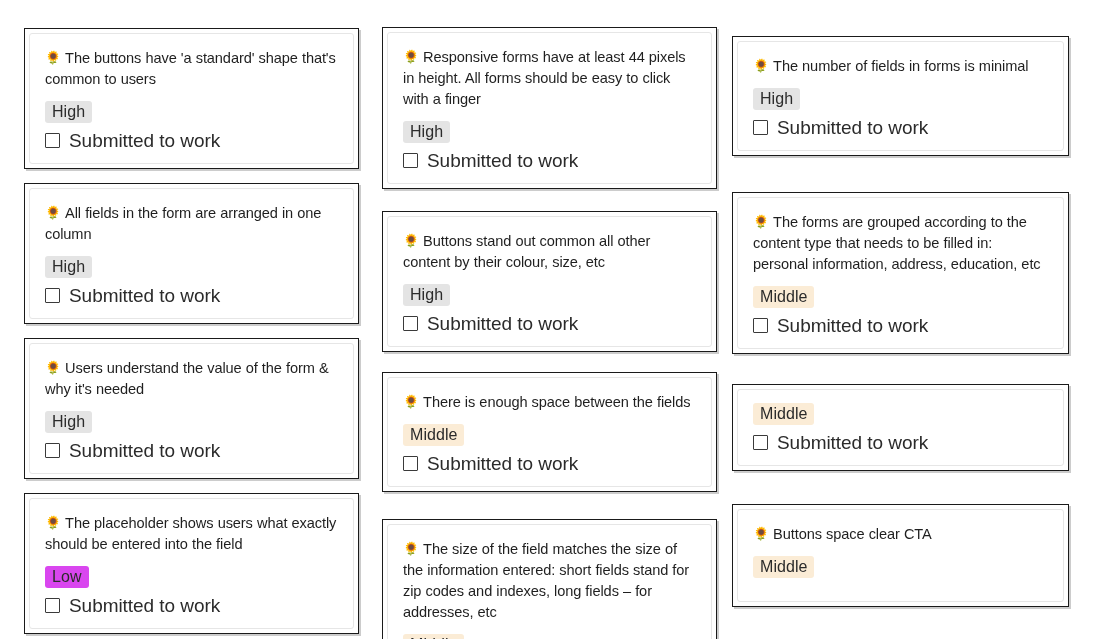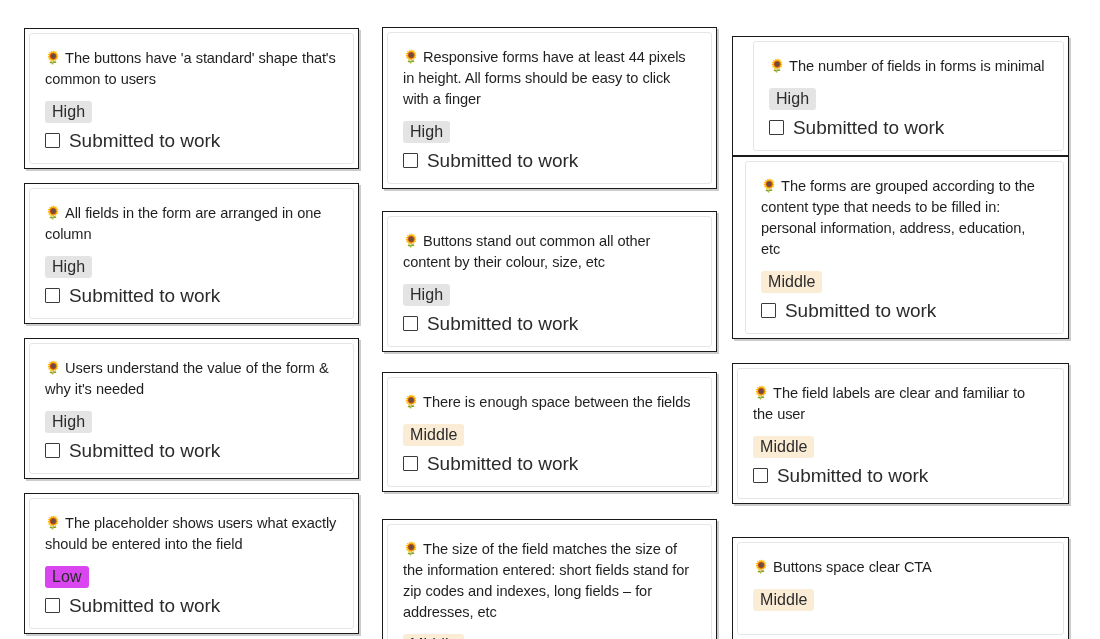--- a/index.html
+++ b/index.html
@@ -147,34 +147,34 @@
         <div class="card-inner"><div class="card-title"><span class="title-icon">🌻</span><span>There is enough space between the fields</span></div><div class="badge badge-middle">Middle</div><div class="check-row">
             <span class="checkbox"></span>
             <span class="check-label">Submitted to work</span>
           </div></div>
       </div>
       <div class="card">
         <div class="card-inner"><div class="card-title"><span class="title-icon">🌻</span><span>The size of the field matches the size of the information entered: short fields stand for zip codes and indexes, long fields – for addresses, etc</span></div><div class="badge badge-middle">Middle</div></div>
       </div>
     </div>
   <div class="column column-right" style="top: 36px;">
-      <div class="card" style=" padding-left: 16px;">
+      <div class="card" style="margin-bottom: 36px;">
         <div class="card-inner"><div class="card-title"><span class="title-icon">🌻</span><span>The number of fields in forms is minimal</span></div><div class="badge badge-high">High</div><div class="check-row">
             <span class="checkbox"></span>
             <span class="check-label">Submitted to work</span>
           </div></div>
       </div>
-      <div class="card" style="margin-bottom: 24px; padding-left: 8px;">
+      <div class="card" style="margin-bottom: 30px;">
         <div class="card-inner"><div class="card-title"><span class="title-icon">🌻</span><span>The forms are grouped according to the content type that needs to be filled in: personal information, address, education, etc</span></div><div class="badge badge-middle">Middle</div><div class="check-row">
             <span class="checkbox"></span>
             <span class="check-label">Submitted to work</span>
           </div></div>
       </div>
       <div class="card" style="margin-bottom: 33px;">
-        <div class="card-inner"><div class="card-title"><span class="title-icon">🌻</span><span>The field labels are clear and familiar to the user</span></div><div class="badge badge-middle">Middle</div><div class="check-row">
+        <div class="card-inner"><div class="badge badge-middle">Middle</div><div class="check-row">
             <span class="checkbox"></span>
             <span class="check-label">Submitted to work</span>
           </div></div>
       </div>
       <div class="card">
         <div class="card-inner"><div class="card-title"><span class="title-icon">🌻</span><span>Buttons space clear CTA</span></div><div class="badge badge-middle">Middle</div></div>
       </div>
     </div>
 </div>
 

